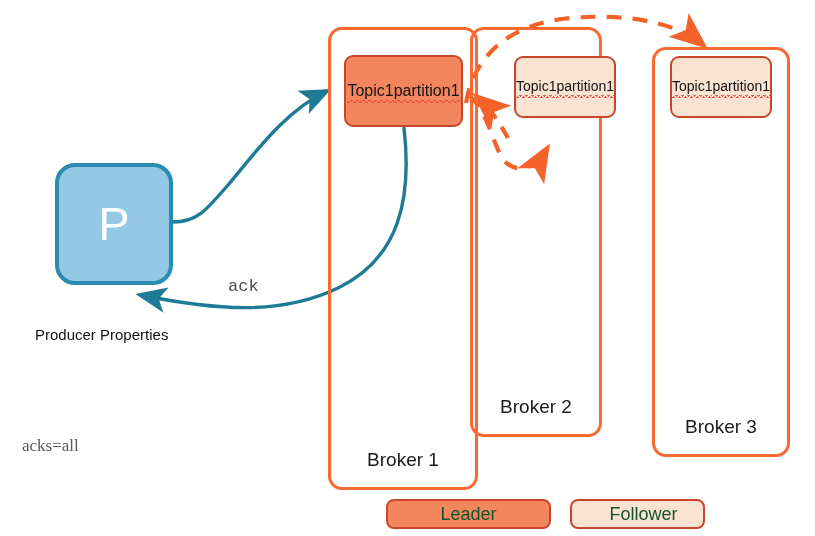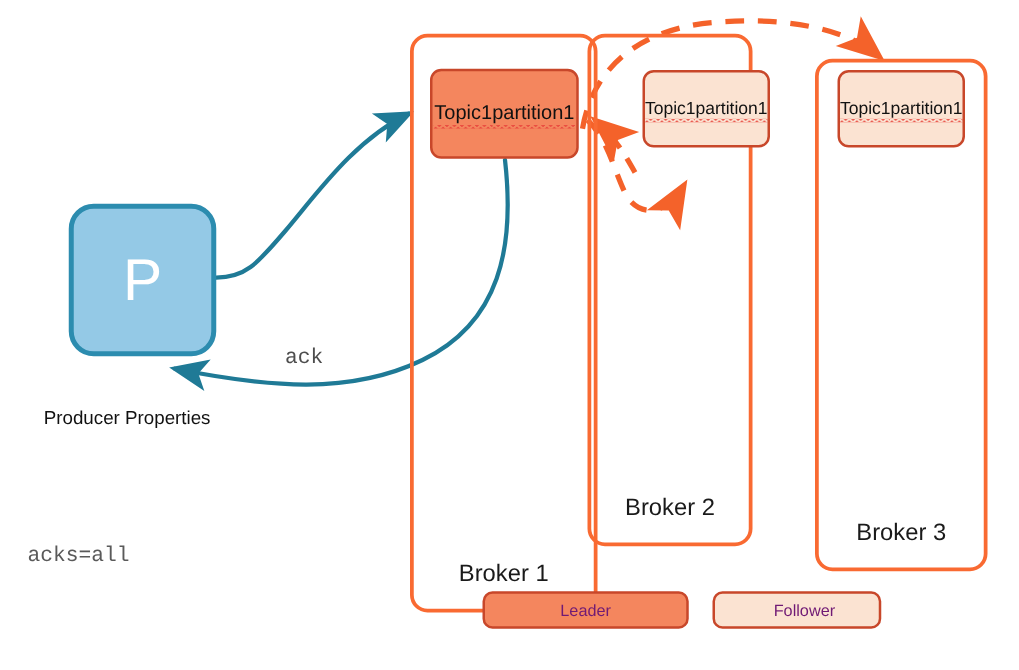--- a/index.html
+++ b/index.html
@@ -120,21 +120,21 @@
   #producer-props-code {
     position: absolute;
     left: 22px;
     top: 382px;
     font-family: "Liberation Mono", "DejaVu Sans Mono", monospace;
     font-size: 17px;
     line-height: 1.5;
     color: #5a5a5a;
     white-space: pre;
   }
-  #producer-props-code div { white-space: pre; }
+  #producer-props-code div { white-space: pre; font-family: Liberation Serif, serif; }
   
   #ack-label {
     position: absolute;
     left: 228px;
     top: 277px;
     font-family: "Liberation Mono", "DejaVu Sans Mono", monospace;
     font-size: 17px;
     color: #4d4d4d;
     white-space: nowrap;
   }
@@ -148,23 +148,24 @@
     align-items: center;
   }
   .legend-chip {
     box-sizing: border-box;
     border: 2px solid #C8472A;
     border-radius: 8px;
     height: 30px;
     display: flex;
     align-items: center;
     justify-content: center;
-    font-size: 13px;
-    color: #701a75;
-    font-family: "Liberation Sans", sans-serif;
+    font-size: 18px;
+    color: #14532d;
+    font-family: "Liberation Sans", sans-serif;
+    margin-top: 26px;
   }
   .legend-chip.leader-chip { width: 165px; background: #F4865E; }
   .legend-chip.follower-chip { width: 135px; background: #FBE3D2; padding-left: 12px; }
 </style>
 </head>
 <body>
 
 <div id="canvas">
 
   <svg id="diagram-svg" viewBox="0 0 815 536" xmlns="http://www.w3.org/2000/svg">

